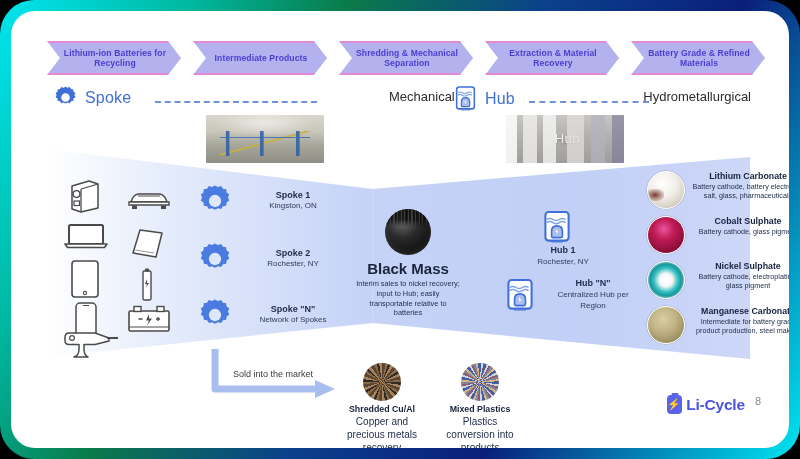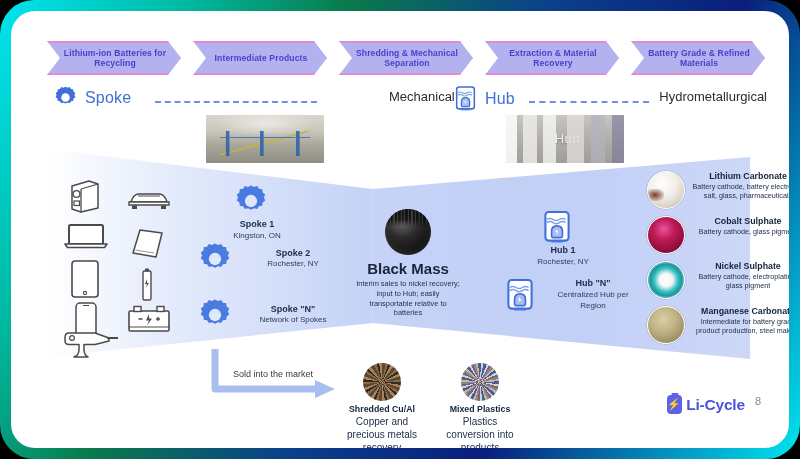--- a/index.html
+++ b/index.html
@@ -56,21 +56,21 @@
   .spoke-brand { left: 6px; }
   .hub-brand { left: 406px; }
   .dash {
     position: absolute; top: 16px; height: 0;
     border-top: 2px dashed #6f8fe0;
   }
   .dash-m { left: 108px; right: 450px; }
   .dash-h { left: 482px; right: 118px; }
   .proc-lbl { position: absolute; top: 4px; font-size: 13px; color: #2c2c2c; }
   .lbl-mech { left: 342px; }
-  .lbl-hydro { right: 0; }
+  .lbl-hydro { right: 16px; }
 
   
   #funnel { position: absolute; left: 0; top: 116px; width: 100%; height: 250px; }
 
   
   .photo { position: absolute; border-radius: 1px; overflow: hidden; }
   .photo .inner { width: 100%; height: 100%; position: relative; }
   .ph-spoke { left: 195px; top: 104px; width: 118px; height: 48px; }
   .ph-hub   { left: 495px; top: 104px; width: 118px; height: 48px; }
   .spoke-img {
@@ -105,21 +105,21 @@
 
   
   .inputs { position: absolute; left: 52px; top: 168px; width: 130px; height: 172px; }
   .inputs svg { position: absolute; }
 
   
   .node { position: absolute; display: flex; align-items: center; }
   .node .ntext { margin-left: 12px; text-align: center; width: 96px; }
   .node .ntitle { font-size: 9px; font-weight: bold; color: #20304e; line-height: 1.3; }
   .node .nsub { font-size: 8px; color: #2c3c5c; line-height: 1.35; }
-  .spoke-1 { left: 186px; top: 172px; flex-direction: column; }
+  .spoke-1 { left: 186px; top: 172px; }
   .spoke-2 { left: 186px; top: 230px; }
   .spoke-3 { left: 186px; top: 286px; }
   .hub-1 { left: 494px; top: 198px; flex-direction: column; }
   .hub-2 { left: 494px; top: 266px; }
   .hub-1 .ntext, .hub-2 .ntext { width: 92px; }
 
   
   .blackmass { position: absolute; left: 345px; top: 198px; width: 104px; text-align: center; }
   .bm-circle {
     width: 46px; height: 46px; border-radius: 50%; margin: 0 auto 5px;

